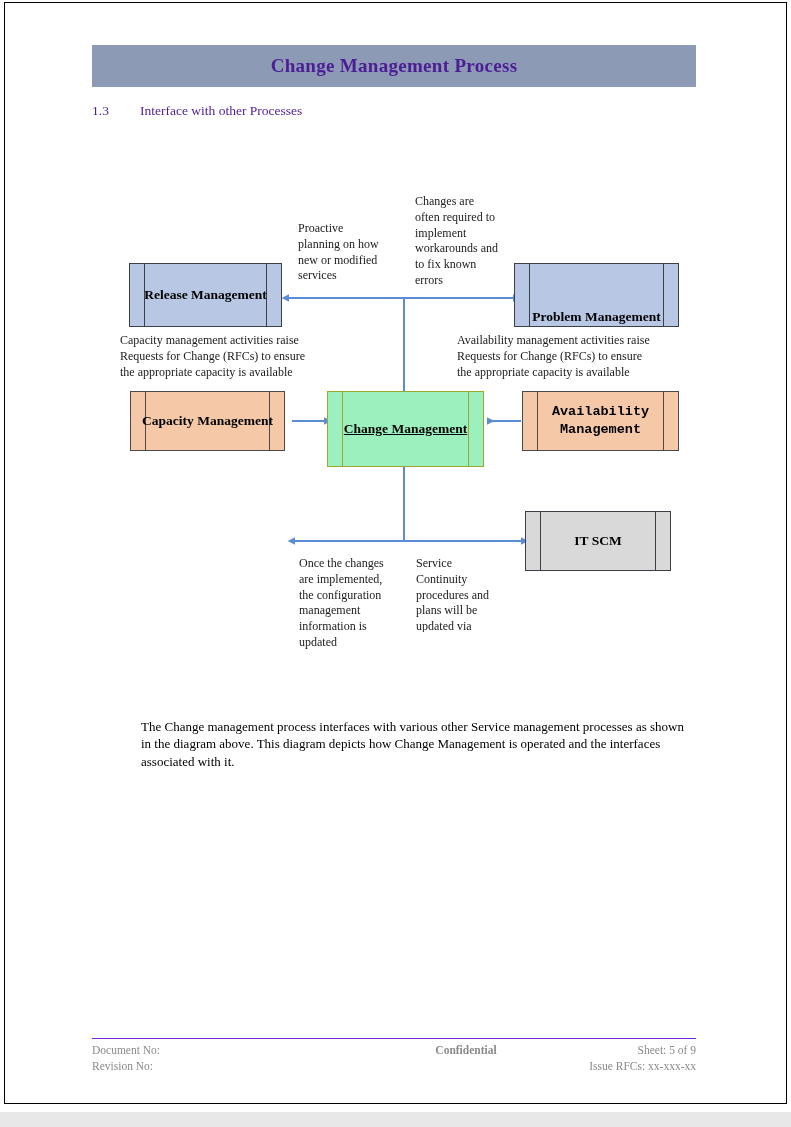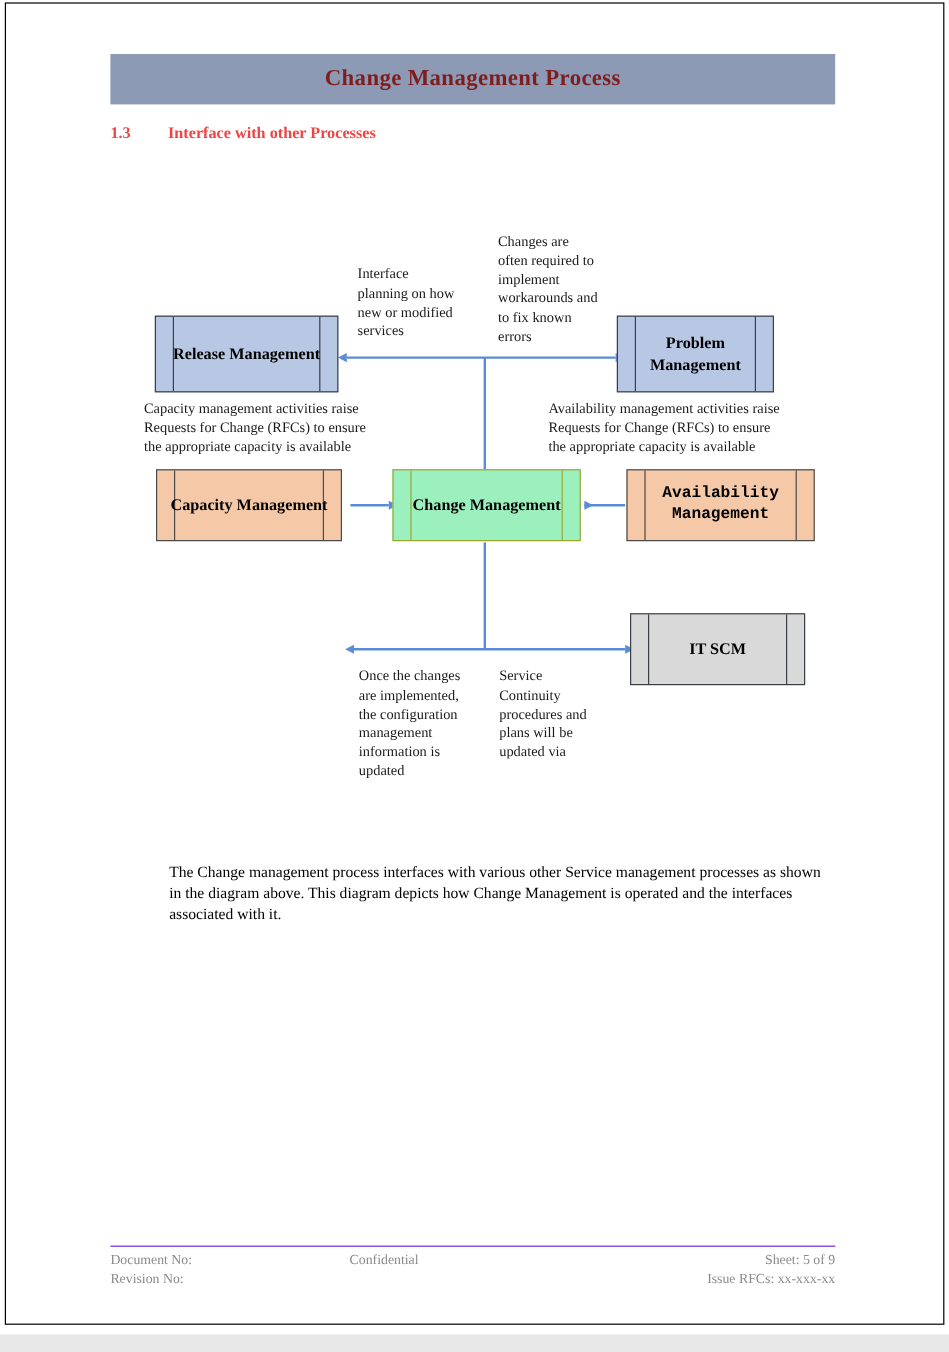--- a/index.html
+++ b/index.html
@@ -42,36 +42,36 @@
     left: 92px;
     top: 45px;
     width: 604px;
     height: 42px;
     background: #8c9ab5;
     display: flex;
     align-items: center;
     justify-content: center;
   }
   .header-banner .title {
-    color: #7f1d1d;
+    color: #4c1d95;
     font-size: 19px;
     font-weight: bold;
     letter-spacing: 0.3px;
     font-family: "Liberation Serif", "DejaVu Serif", serif;
   }
 
   
   .section-heading {
     position: absolute;
     left: 92px;
     top: 103px;
     width: 604px;
     font-size: 13.5px;
-    font-weight: bold;
-    color: #ef4444;
+    font-weight: normal;
+    color: #4c1d95;
   }
   .section-heading .num {
     display: inline-block;
     width: 48px;
   }
 
   
   .diagram {
     position: absolute;
     left: 0;
@@ -150,21 +150,21 @@
     color: #8a8a8a;
     font-size: 11.5px;
     line-height: 1.35;
   }
   .footer-row {
     display: flex;
     justify-content: space-between;
     align-items: baseline;
   }
   .footer-col-l { flex: 0 0 33%; text-align: left; }
-  .footer-col-c { flex: 0 0 34%; text-align: left; }
+  .footer-col-c { flex: 0 0 34%; text-align: right; font-weight: bold; }
   .footer-col-r { flex: 0 0 33%; text-align: right; }
 </style>
 </head>
 <body>
 
 <div class="page">
 
   <div class="page-border"></div>
   <div class="bottom-strip"></div>
 
@@ -203,56 +203,56 @@
     </svg>
   </div>
 
   <div class="pbox blue" style="left:129px; top:263px; width:153px; height:64px;align-items:center;">
     <span class="inner-l"></span>
     <span class="inner-r"></span>
     <span class="lbl">Release
 Management</span>
   </div>
 
-  <div class="pbox blue" style="left:514px; top:263px; width:131px; height:64px;">
+  <div class="pbox blue" style="left:514px; top:263px; width:165px; height:64px;align-items:flex-end;">
     <span class="inner-l"></span>
     <span class="inner-r"></span>
     <span class="lbl">Problem
 Management</span>
   </div>
 
   <div class="pbox peach" style="left:130px; top:391px; width:155px; height:60px;">
     <span class="inner-l"></span>
     <span class="inner-r"></span>
     <span class="lbl">Capacity
 Management</span>
   </div>
 
-  <div class="pbox green" style="left:327px; top:391px; width:157px; height:60px;">
+  <div class="pbox green" style="left:327px; top:391px; width:157px; height:76px;text-decoration:underline;">
     <span class="inner-l"></span>
     <span class="inner-r"></span>
     <span class="lbl">Change
 Management</span>
   </div>
 
   <div class="pbox peach" style="left:522px; top:391px; width:157px; height:60px;font-family:Liberation Mono, monospace;">
     <span class="inner-l"></span>
     <span class="inner-r"></span>
     <span class="lbl">Availability
 Management</span>
   </div>
 
 
   <div class="pbox gray" style="left:525px; top:511px; width:146px; height:60px;">
     <span class="inner-l"></span>
     <span class="inner-r"></span>
     <span class="lbl">IT SCM</span>
   </div>
 
-  <div class="anno" style="left:298px; top:221px; width:110px;">Interface
+  <div class="anno" style="left:298px; top:221px; width:110px;">Proactive
 planning on how
 new or modified
 services</div>
 
   <div class="anno" style="left:415px; top:194px; width:115px;">Changes are
 often required to
 implement
 workarounds and
 to fix known
 errors</div>

